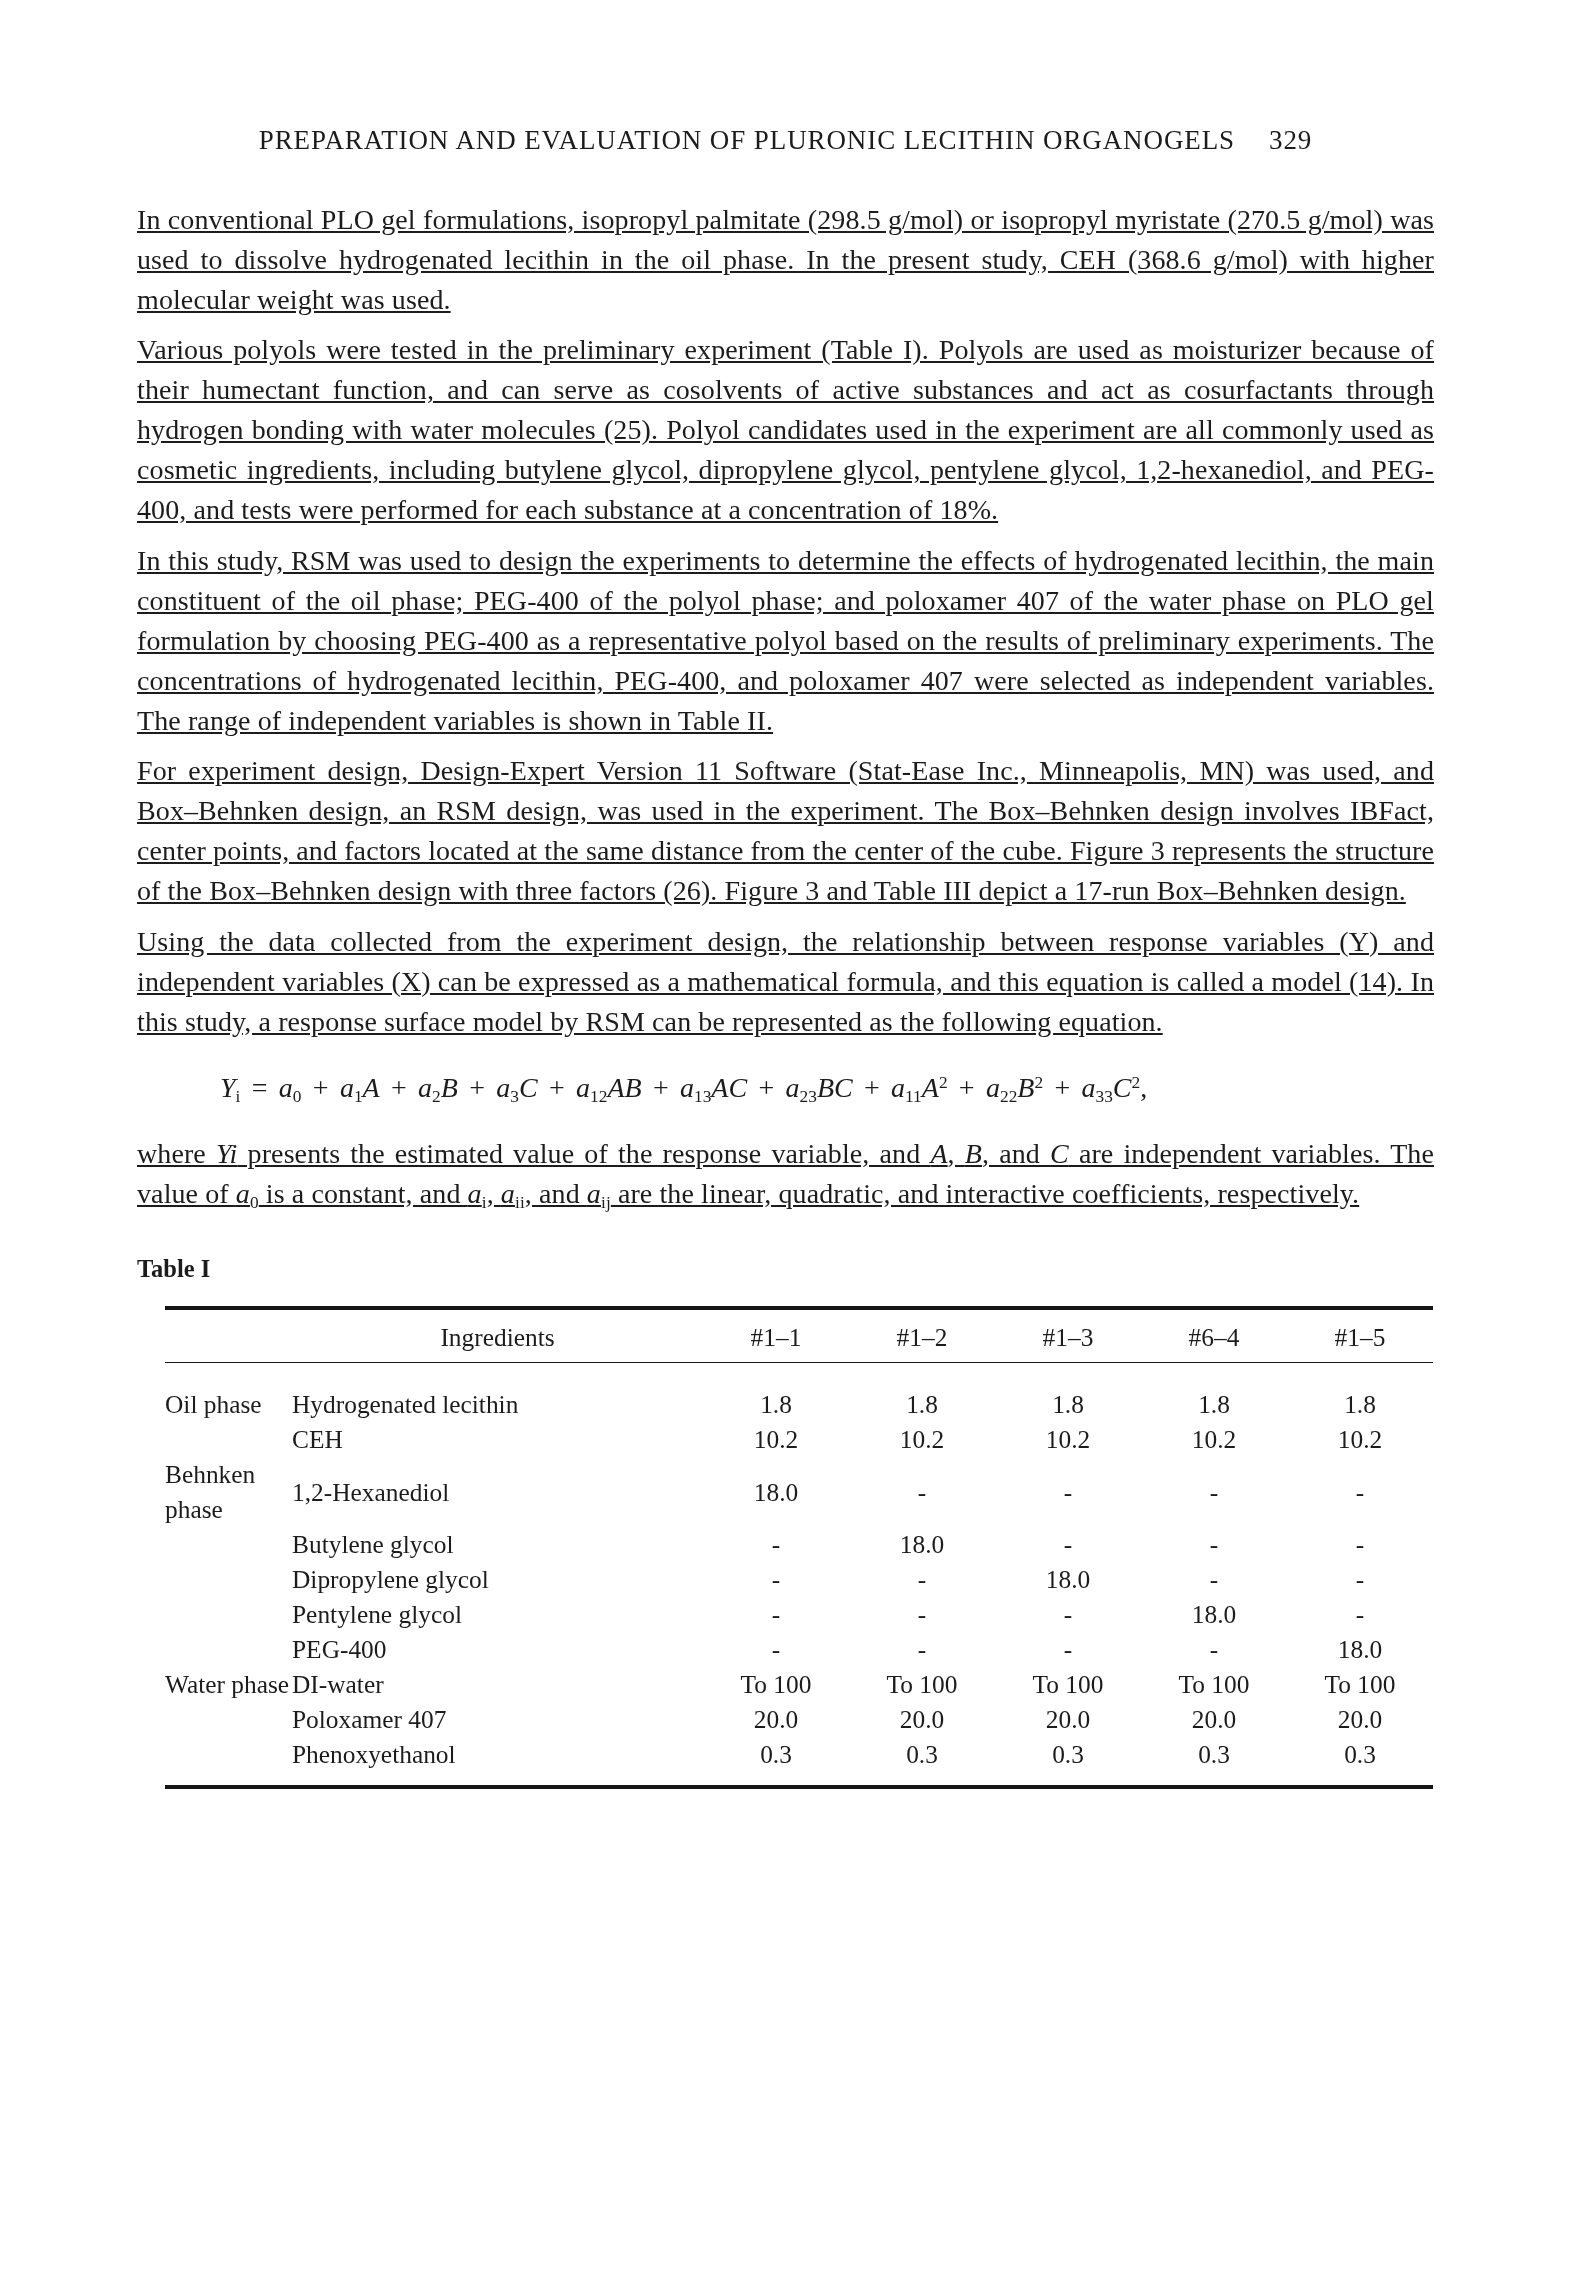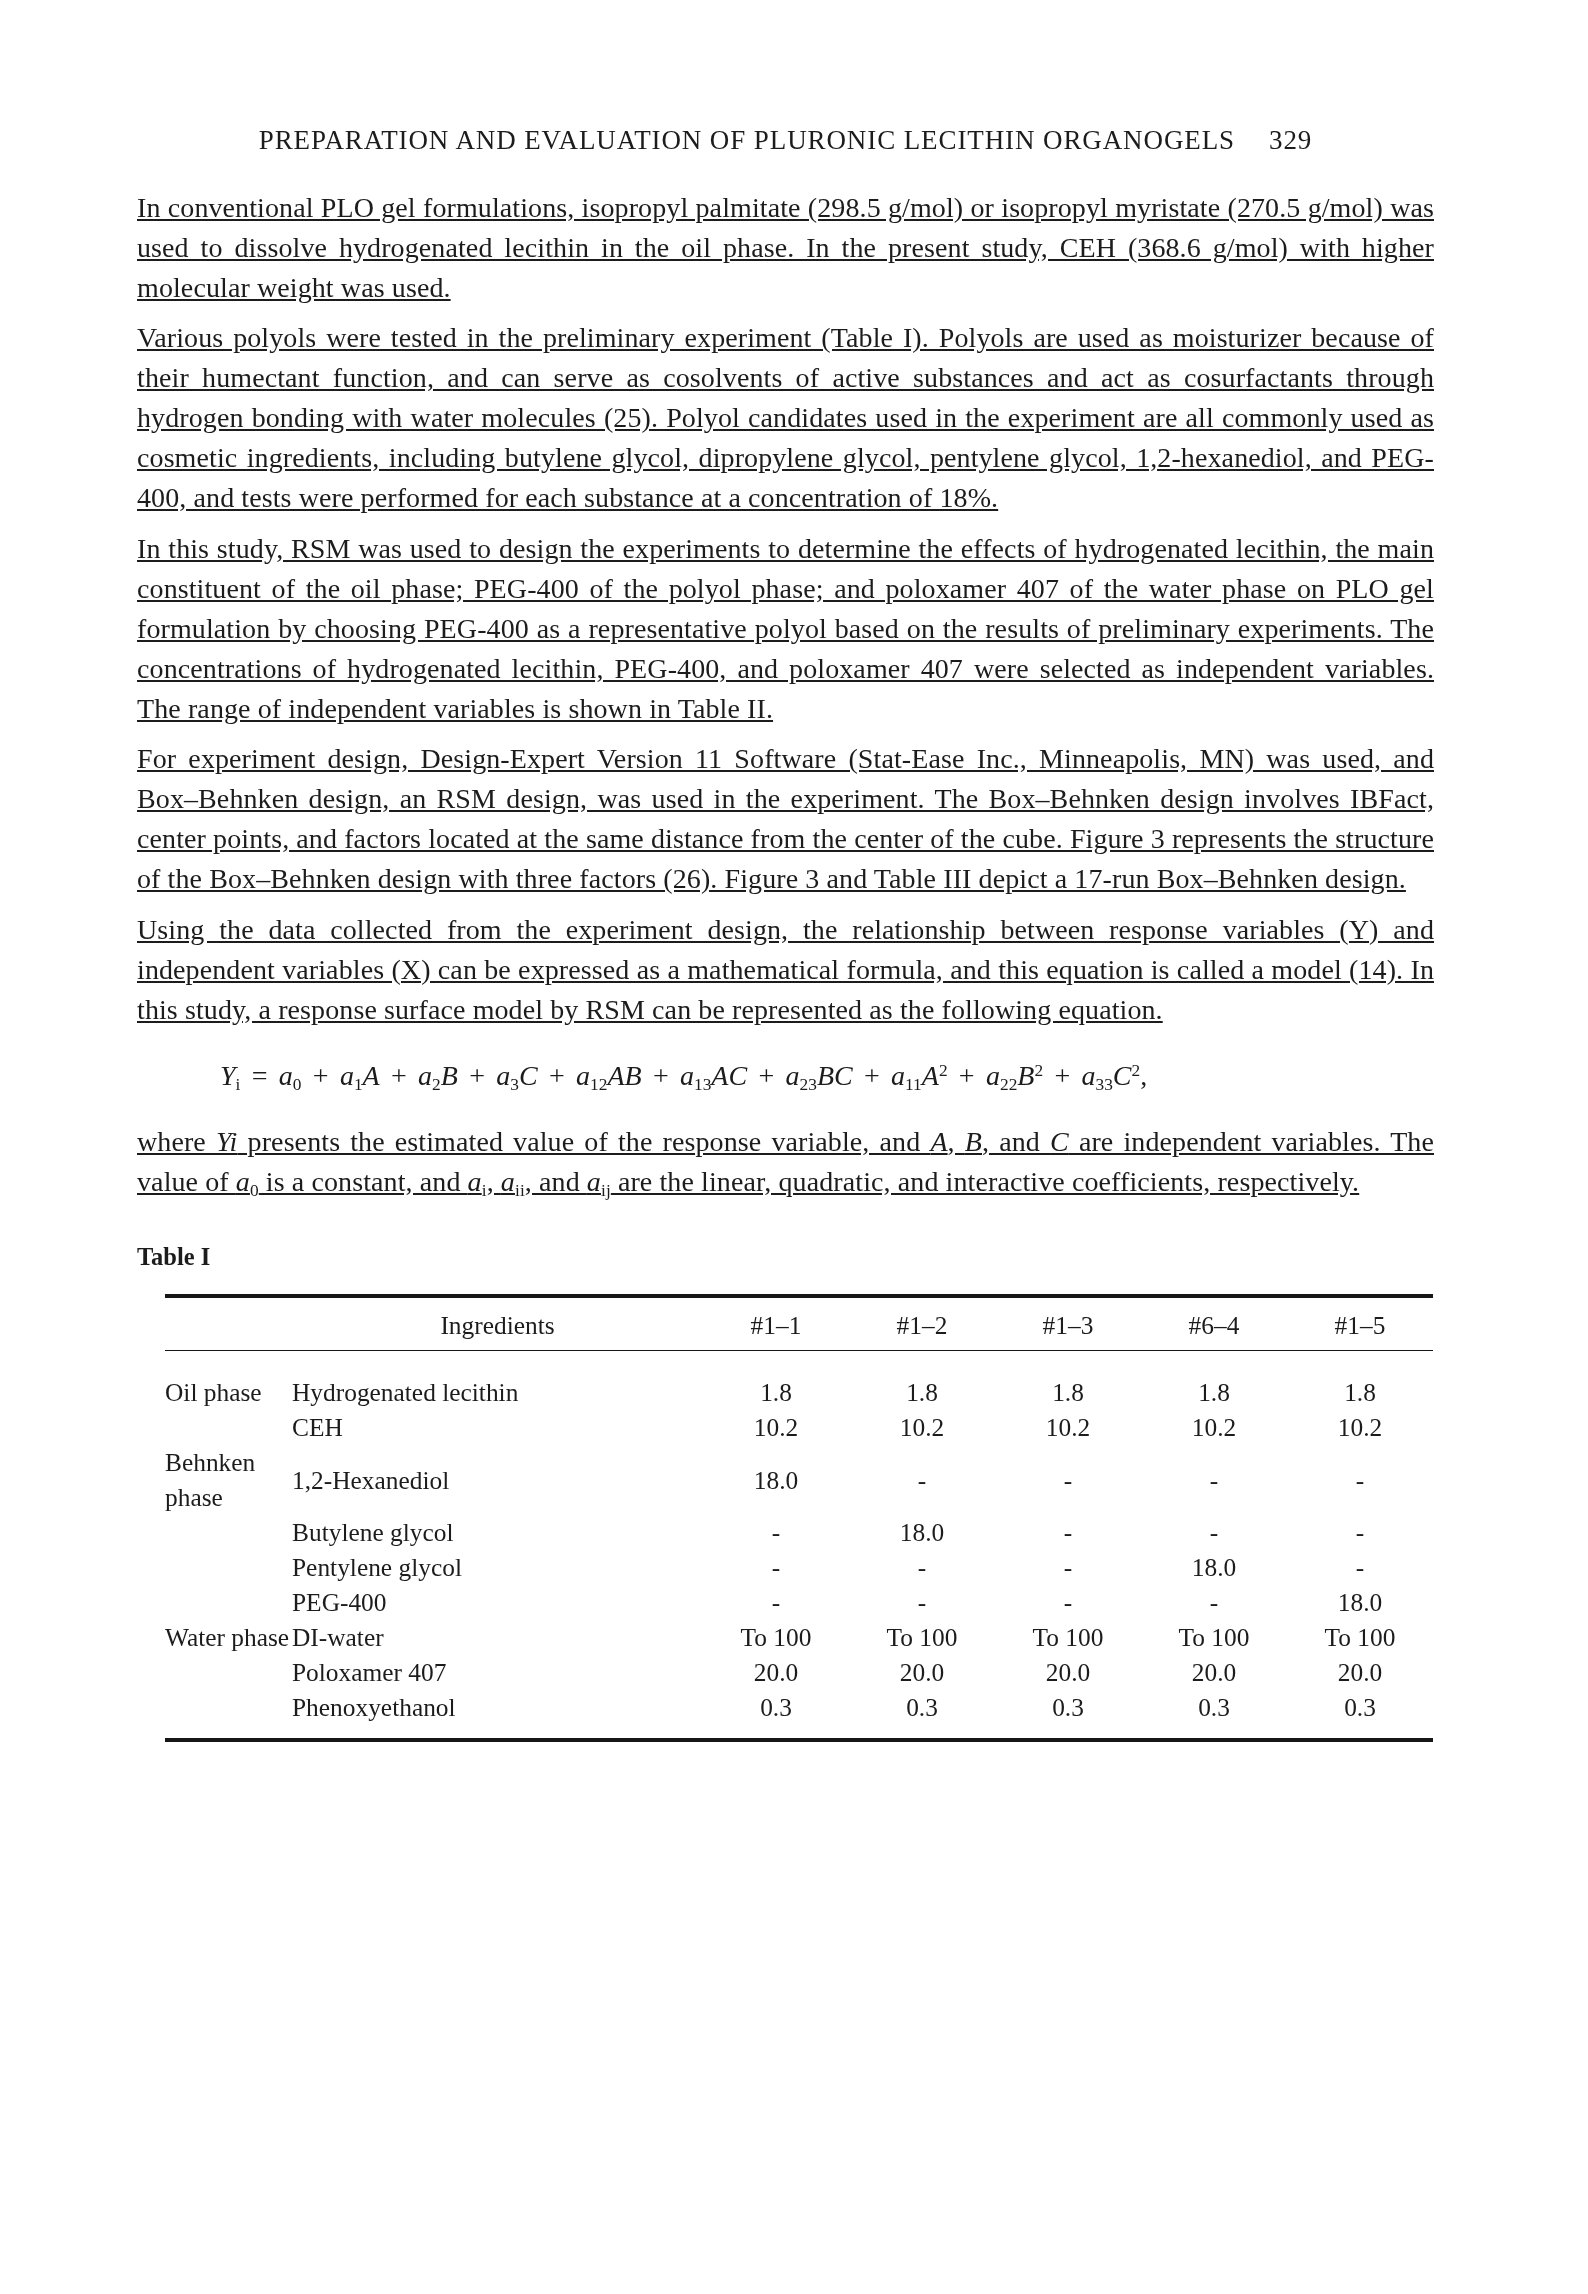--- a/index.html
+++ b/index.html
@@ -18,21 +18,21 @@
     padding: 125px 155px 0 137px;
   }
   .running-head {
     display: flex;
     justify-content: center;
     align-items: baseline;
     gap: 34px;
     font-size: 27px;
     letter-spacing: 0.9px;
     white-space: nowrap;
-    margin-bottom: 32px;
+    margin-bottom: 44px;
   }
   .para {
     font-size: 28px;
     line-height: 40px;
     text-align: justify;
     letter-spacing: 0.1px;
     margin-bottom: 10.4px;
     text-decoration: underline;
   }
   .section-heading {
@@ -175,20 +175,29 @@
             <td class="phase"></td>
             <td class="ing">Butylene glycol</td>
             <td class="num">-</td>
             <td class="num">18.0</td>
             <td class="num">-</td>
             <td class="num">-</td>
             <td class="num">-</td>
           </tr>
           <tr>
             <td class="phase"></td>
+            <td class="ing">Dipropylene glycol</td>
+            <td class="num">-</td>
+            <td class="num">-</td>
+            <td class="num">18.0</td>
+            <td class="num">-</td>
+            <td class="num">-</td>
+          </tr>
+          <tr>
+            <td class="phase"></td>
             <td class="ing">Pentylene glycol</td>
             <td class="num">-</td>
             <td class="num">-</td>
             <td class="num">-</td>
             <td class="num">18.0</td>
             <td class="num">-</td>
           </tr>
           <tr>
             <td class="phase"></td>
             <td class="ing">PEG-400</td>

